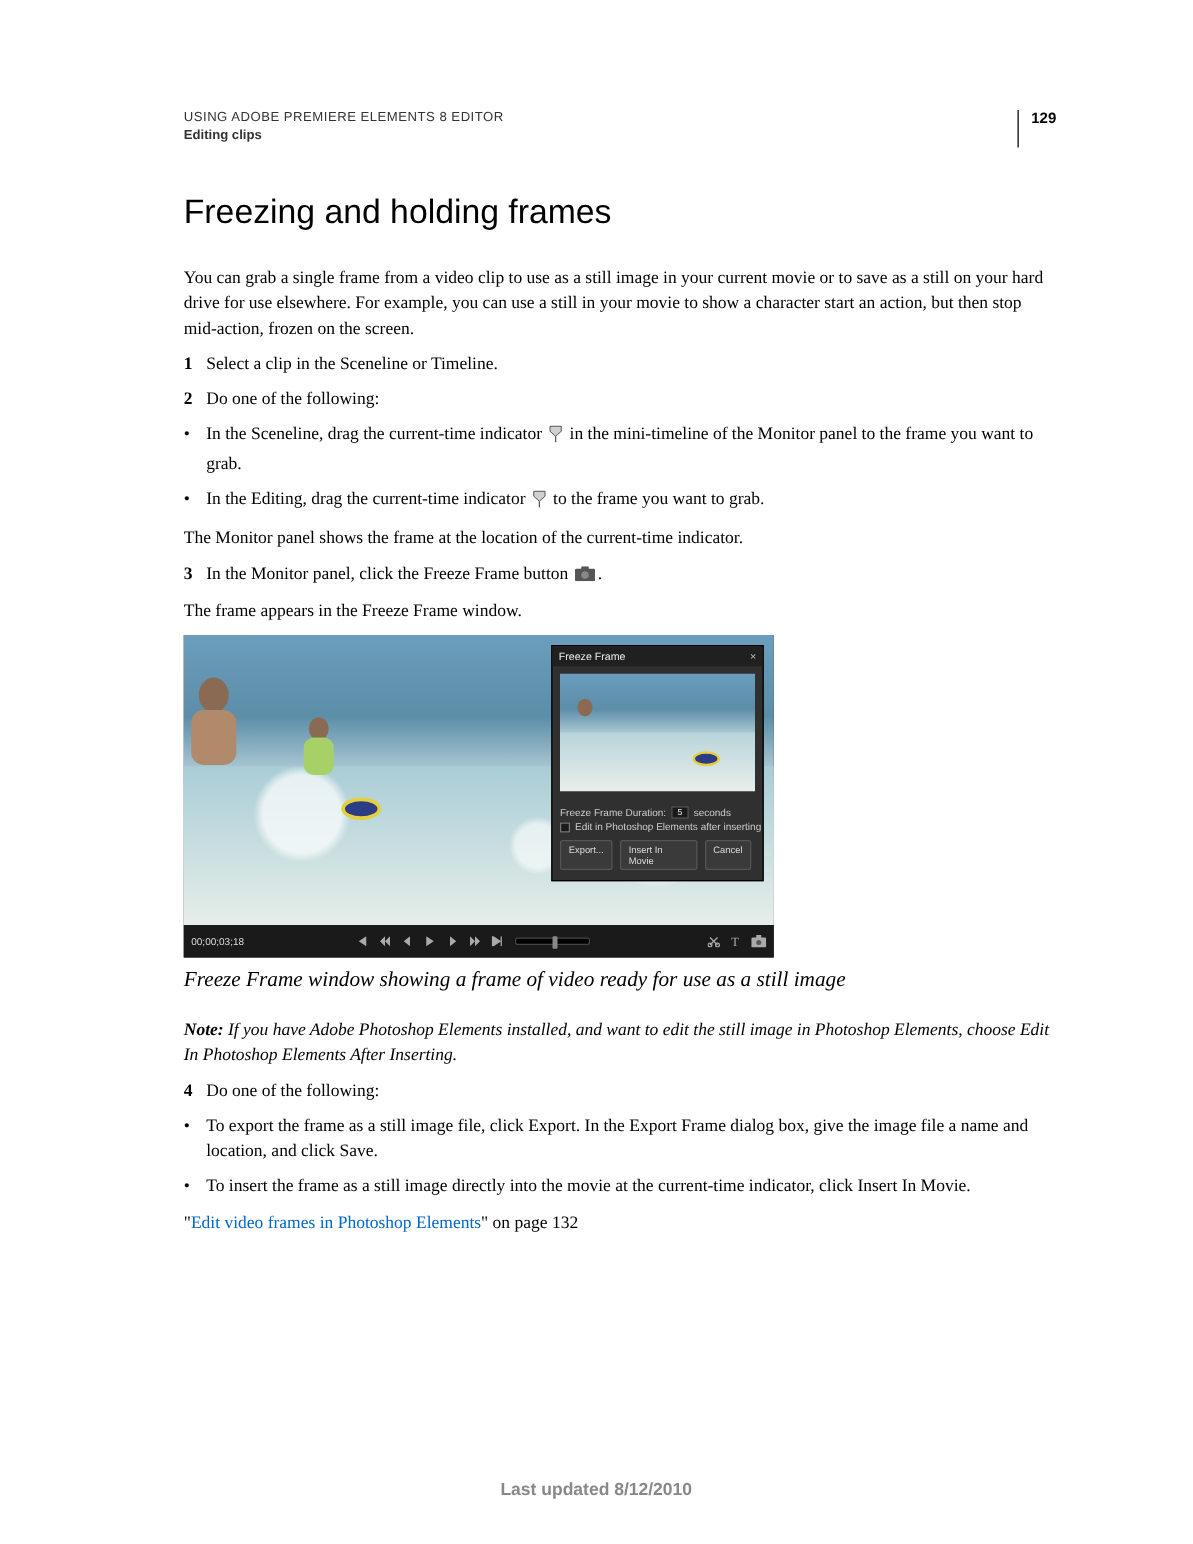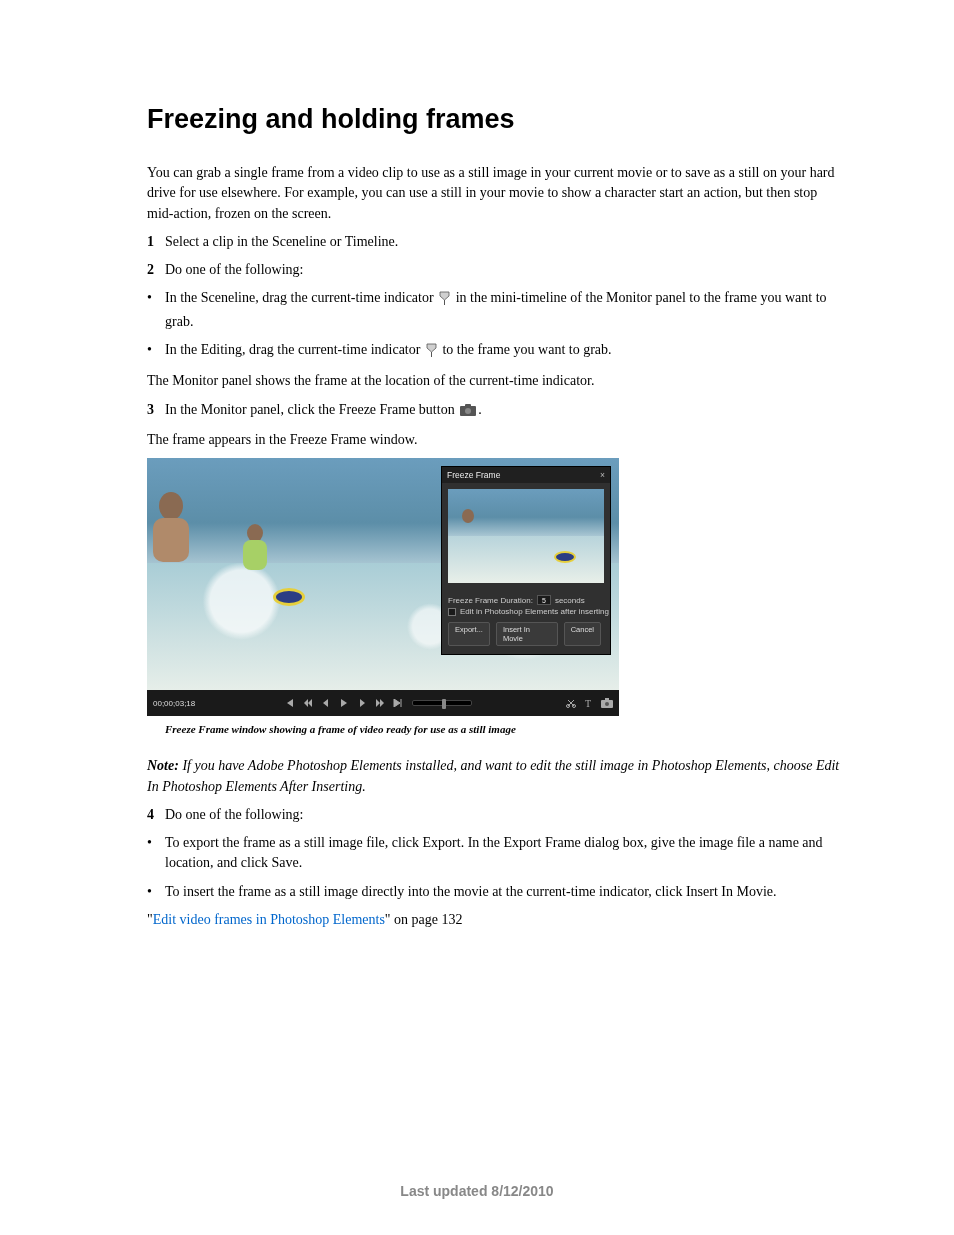--- a/index.html
+++ b/index.html
@@ -49,21 +49,21 @@
     font-family:"Myriad Pro","Helvetica Neue",Arial,sans-serif;
     font-weight:700;
     font-size:12px;
     padding:0 0 6px 10px;
     border-left:1px solid #000;
     line-height:1;
     height:30px;
   }
   h1{
     font-family:"Myriad Pro","Helvetica Neue",Arial,sans-serif;
-    font-weight:700;
+    font-weight:400;
     font-size:27px;
     margin:16px 0 28px 0;
   }
   h2{
     font-family:"Myriad Pro","Helvetica Neue",Arial,sans-serif;
     font-weight:700;
     font-size:18px;
     margin:0 0 8px 0;
   }
   h3{
@@ -80,23 +80,22 @@
   ol{margin:0;padding:0;list-style:none;}
   ol>li{display:flex;}
   .num{font-weight:700;width:18px;flex-shrink:0;}
   .step-text{flex:1;}
   ul.sub{margin:0 0 8px 0;padding:0;list-style:none;}
   ul.sub>li{display:flex;margin-left:0;}
   .bullet{width:18px;flex-shrink:0;}
   .link{color:var(--link);}
   .caption{
     font-style:italic;
-    font-size:11px;
-    margin:6px 0 18px 18px;
-    font-weight:bold;
+    font-size:17px;
+    margin:6px 0 18px 0;
   }
   .note-label{font-weight:700;font-style:italic;text-align:right;}
   .note-text{font-style:italic;}
   .icon-cti{display:inline-block;vertical-align:-3px;margin:0 2px;}
   .icon-camera{display:inline-block;vertical-align:-2px;margin:0 2px;}
   .footer-date{
     position:absolute;
     bottom:36px;
     left:0;right:0;
     text-align:center;
@@ -200,20 +199,27 @@
     margin:0 4px;position:relative;
   }
   .slider::after{content:"";position:absolute;left:50%;top:-2px;width:4px;height:10px;background:#888;border-radius:1px;}
   .right-tools{margin-left:auto;display:flex;gap:2px;}
 </style>
 </head>
 <body>
 
 <div class="page">
 
+  <div class="running-head">
+    <div class="rh-left">
+      <span>USING ADOBE PREMIERE ELEMENTS 8 EDITOR</span>
+      <span class="rh-section">Editing clips</span>
+    </div>
+    <div class="rh-page">129</div>
+  </div>
 
   <h1>Freezing and holding frames</h1>
 
 
   <p>You can grab a single frame from a video clip to use as a still image in your current movie or to save as a still on your hard drive for use elsewhere. For example, you can use a still in your movie to show a character start an action, but then stop mid-action, frozen on the screen.</p>
 
   <ol>
     <li>
       <span class="num">1</span>
       <span class="step-text">Select a clip in the Sceneline or Timeline.</span>

